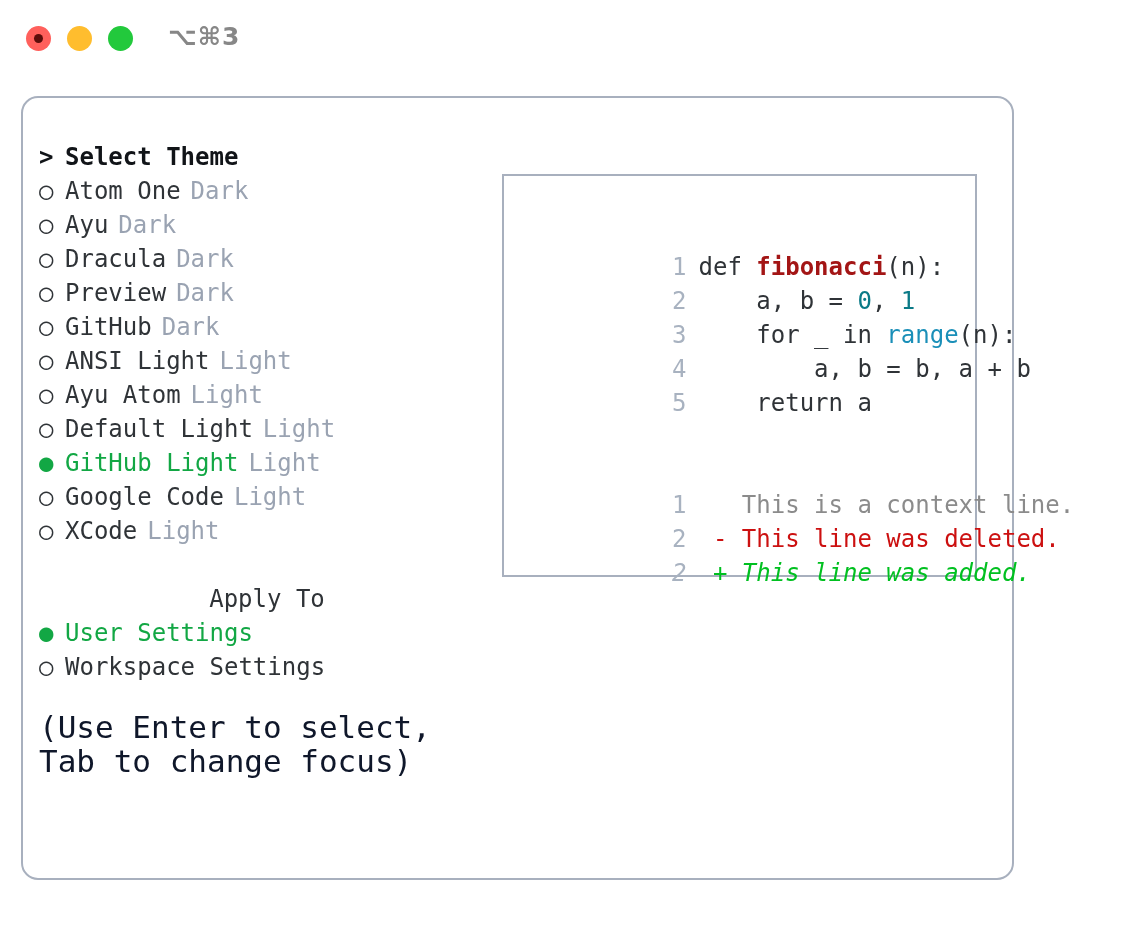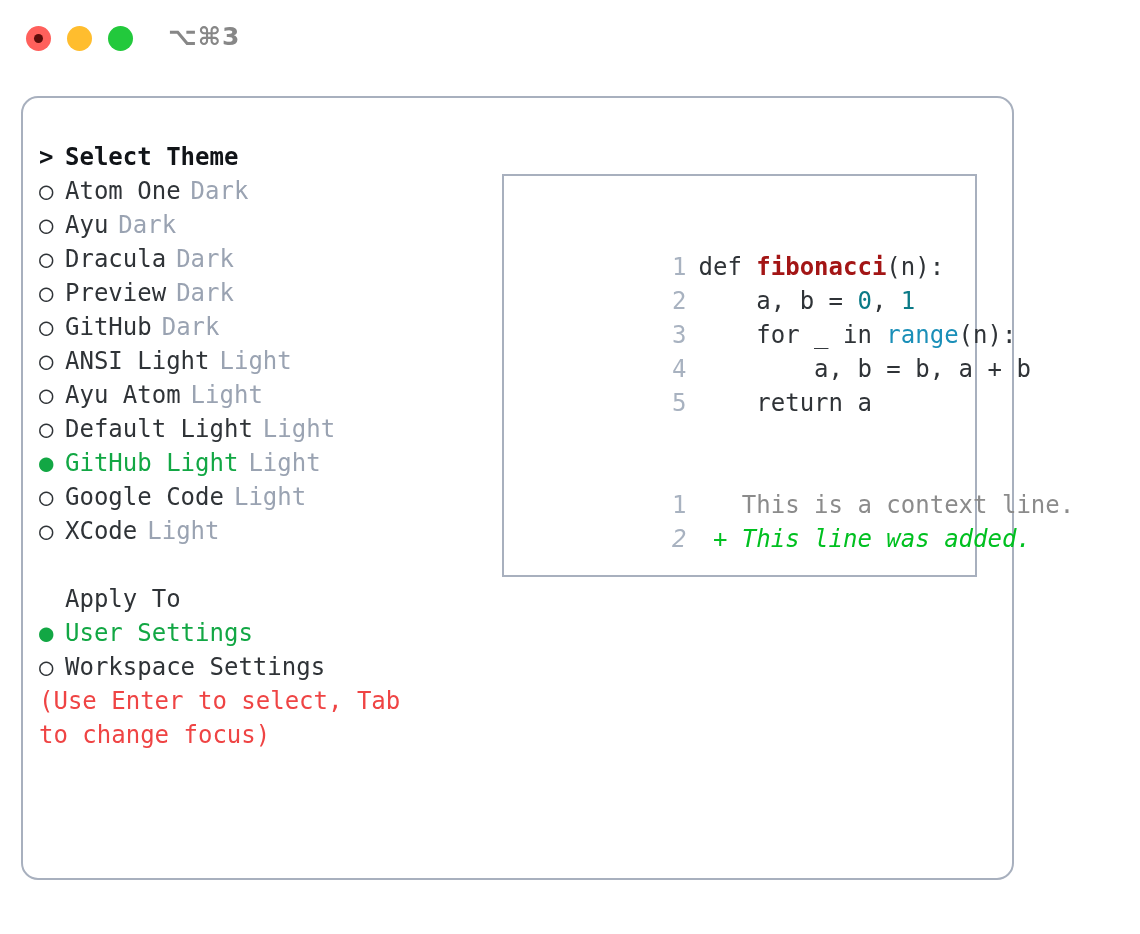--- a/index.html
+++ b/index.html
@@ -114,27 +114,29 @@
   .row.selected .theme-name { color: #12a744; }
   .row.selected .variant { color: #9aa3b2; }
 
   .apply-header {
     height: 34px;
     line-height: 34px;
     font-size: 24px;
     color: #2f3337;
     padding-left: 26px;
     white-space: nowrap;
+    text-align: center;
   }
   .spacer-row { height: 34px; }
 
   .hint {
-    font-size: 24px;
-    line-height: 34px;
-    color: #ef4444;
+    margin-top: 26px;
+    font-size: 31px;
+    line-height: 34px;
+    color: #0f172a;
     width: 400px;
   }
 
   
   .right-col {
     position: absolute;
     left: 479px;
     top: 42px;
     width: 490px;
   }
@@ -273,20 +275,23 @@
         <div class="code-line">
           <span class="lineno">5</span><span>    return a</span>
         </div>
 
         <div class="blank-line"></div>
         <div class="blank-line"></div>
 
         <div class="code-line diff-ctx">
           <span class="lineno">1</span><span style="white-space: pre;">   </span><span>This is a context line.</span>
         </div>
+        <div class="code-line diff-del">
+          <span class="lineno">2</span><span style="white-space: pre;"> - </span><span>This line was deleted.</span>
+        </div>
         <div class="code-line diff-add">
           <span class="lineno">2</span><span style="white-space: pre;"> + </span><span>This line was added.</span>
         </div>
 
       </div>
     </div>
 
   </div>
 </div>
 

